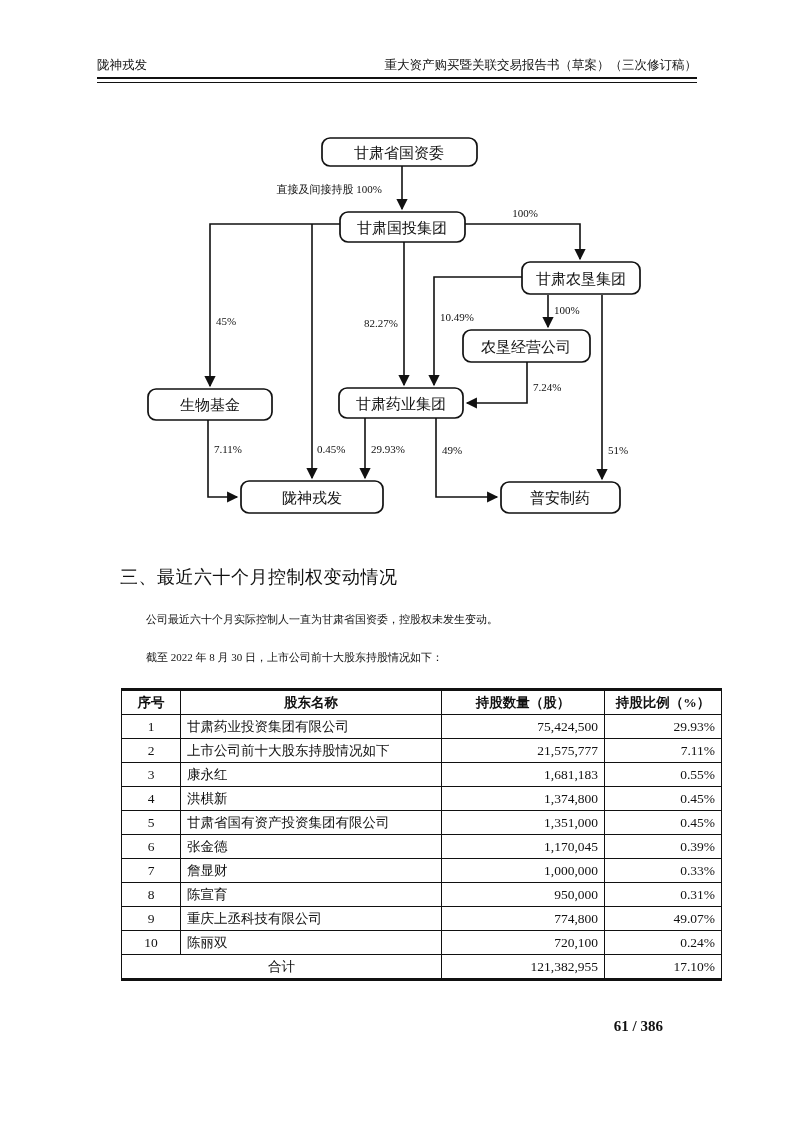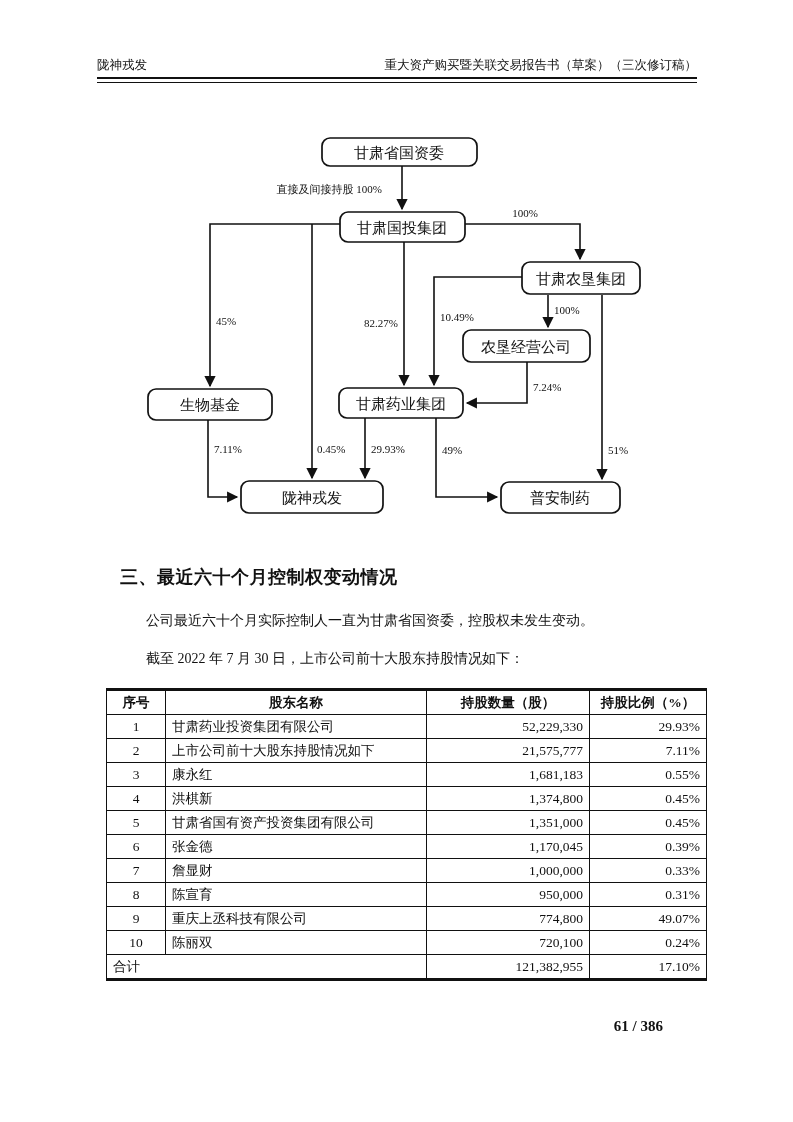--- a/index.html
+++ b/index.html
@@ -25,42 +25,42 @@
   .org-chart .edge { fill:none; stroke:#111; stroke-width:1.6; }
   .org-chart text {
     font-family:"Liberation Serif","DejaVu Serif",serif; fill:#111;
   }
   .org-chart .node-label { font-size:15px; }
   .org-chart .edge-label { font-size:11px; }
   
   .section-title {
     position:absolute; left:120px; top:565px;
     font-family:"Liberation Sans","DejaVu Sans",sans-serif;
-    font-weight:700; font-size:18px; letter-spacing:0.5px;
-  }
-  .para { position:absolute; left:146px; font-size:14px; }
+    font-weight:400; font-size:18px; letter-spacing:0.5px;
+  }
+  .para { position:absolute; left:146px; font-size:11px; }
   .para-1 { top:612px; }
   .para-2 { top:650px; }
   
   .holders-table {
-    position:absolute; left:106px; top:688px;
+    position:absolute; left:121px; top:688px;
     border-collapse:collapse; table-layout:fixed; width:548px;
     font-size:13.5px;
   }
   .holders-table td, .holders-table th {
     border:1px solid #111; padding:1px 6px; height:21px;
     overflow:hidden; white-space:nowrap;
   }
   .holders-table { border-top:3px solid #111; border-bottom:3px solid #111; }
   .holders-table thead th { font-weight:700; text-align:center; }
   .col-idx   { width:46px;  text-align:center; }
   .col-name  { width:248px; text-align:left;  padding-left:9px; }
   .col-num   { width:150px; text-align:right; padding-right:12px; }
   .col-ratio { width:104px; text-align:right; padding-right:9px;margin-left:47px; }
-  .total-label { text-align:left; }
+  .total-label { text-align:center; }
   
   .page-footer {
     position:absolute; right:130px; top:1018px;
     font-weight:700; font-size:15px;
   }
 </style>
 </head>
 <body>
 
 <div class="page">
@@ -139,36 +139,36 @@
       </g>
       <g>
         <rect x="501" y="482" width="119" height="31" rx="8"></rect>
         <text class="node-label" x="560" y="503" text-anchor="middle">普安制药</text>
       </g>
     </g>
   </svg>
 
   <div class="section-title">三、最近六十个月控制权变动情况</div>
   <div class="para para-1">公司最近六十个月实际控制人一直为甘肃省国资委，控股权未发生变动。</div>
-  <div class="para para-2">截至 2022 年 7 月 30 日，上市公司前十大股东持股情况如下：</div>
+  <div class="para para-2">截至 2022 年 8 月 30 日，上市公司前十大股东持股情况如下：</div>
 
   <table class="holders-table">
     <thead>
       <tr>
         <th class="col-idx">序号</th>
         <th class="col-name">股东名称</th>
         <th class="col-num">持股数量（股）</th>
         <th class="col-ratio">持股比例（%）</th>
       </tr>
     </thead>
     <tbody>
       <tr>
         <td class="col-idx">1</td>
         <td class="col-name">甘肃药业投资集团有限公司</td>
-        <td class="col-num">52,229,330</td>
+        <td class="col-num">75,424,500</td>
         <td class="col-ratio">29.93%</td>
       </tr>
       <tr>
         <td class="col-idx">2</td>
         <td class="col-name">上市公司前十大股东持股情况如下</td>
         <td class="col-num">21,575,777</td>
         <td class="col-ratio">7.11%</td>
       </tr>
       <tr>
         <td class="col-idx">3</td>

